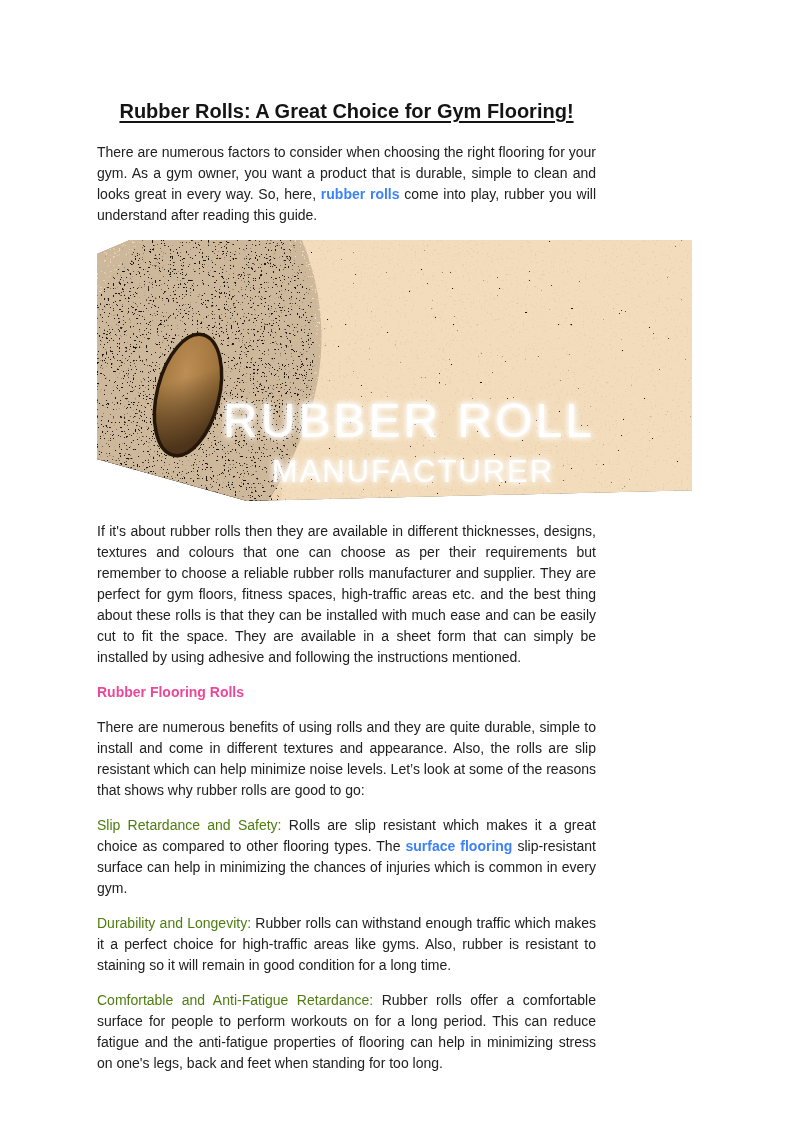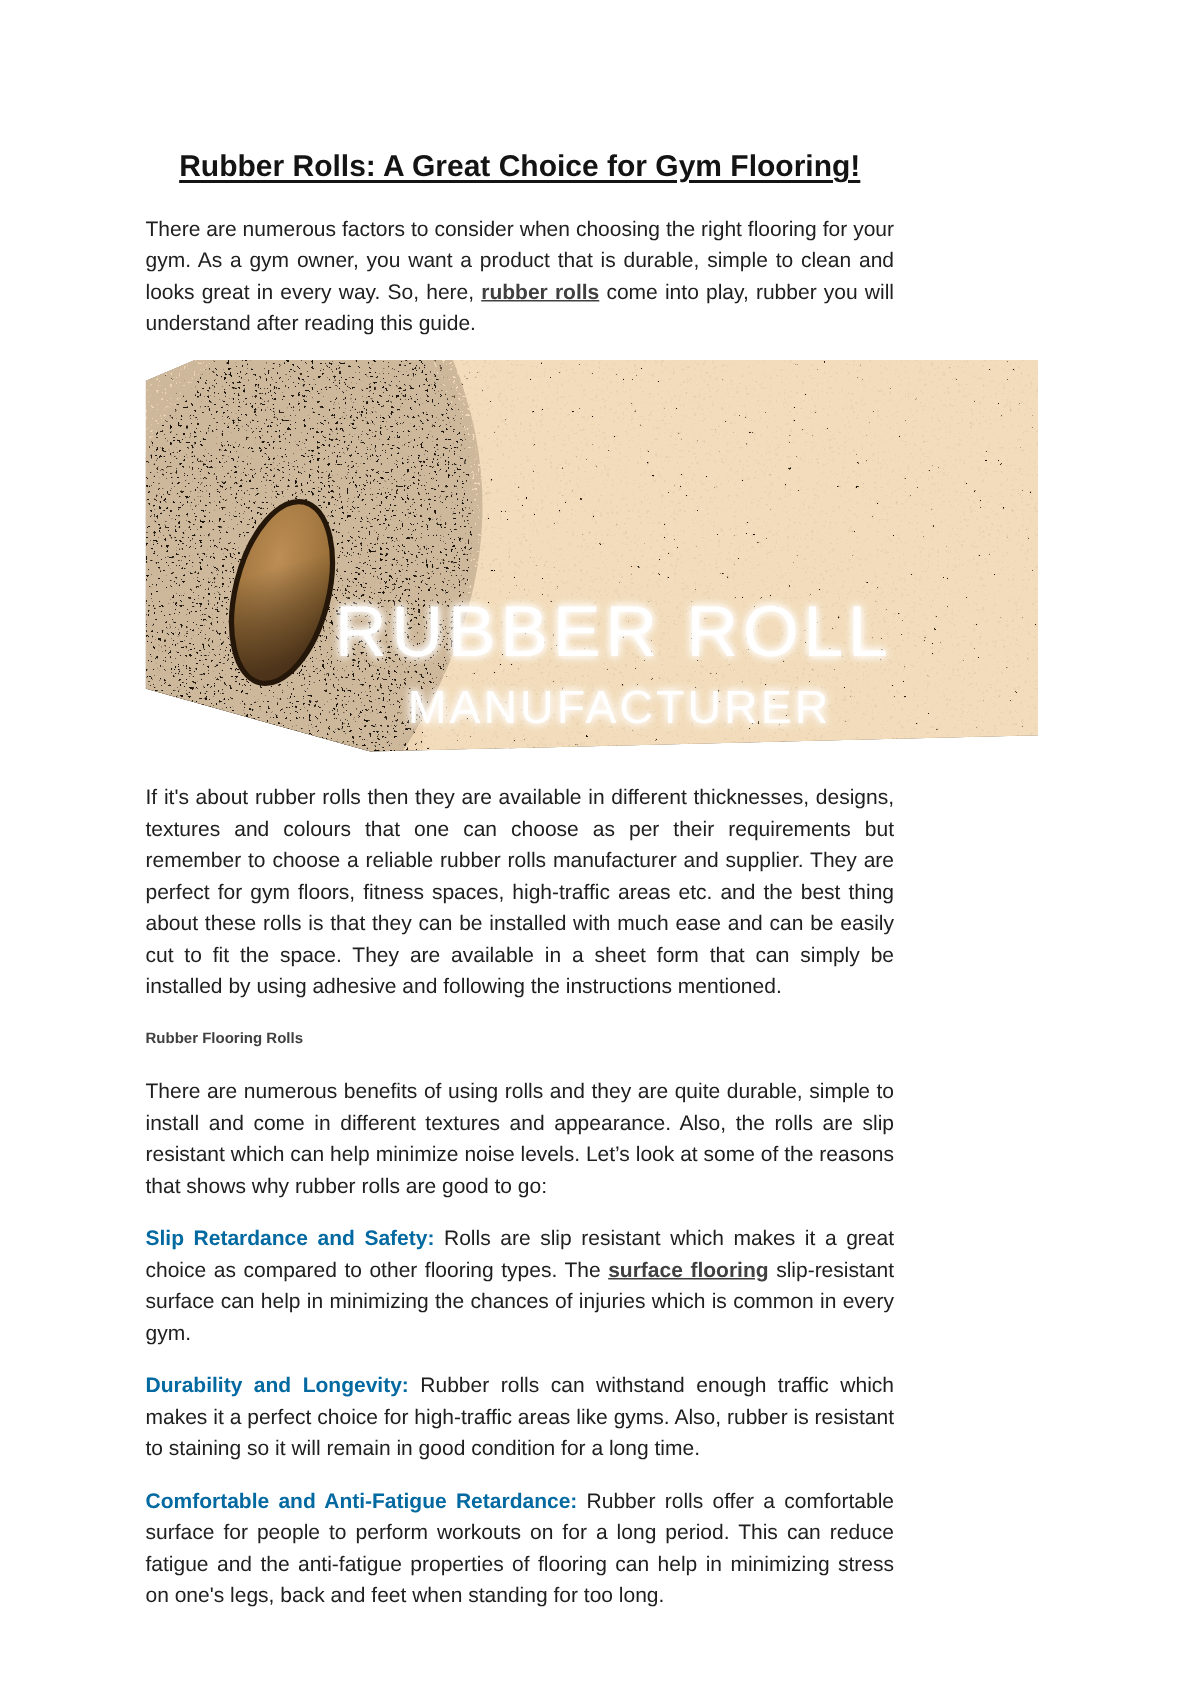--- a/index.html
+++ b/index.html
@@ -23,27 +23,27 @@
     text-decoration-thickness: 2px;
     text-underline-offset: 3px;
     margin: 0 0 17px 0;
   }
   p.body-par {
     font-size: 14px; line-height: 21px;
     text-align: justify;
     margin: 0 0 14px 0;
   }
   h2.sub-heading {
-    font-size: 10px; line-height: 21px; font-weight: bold;
-    color: #404040; margin: 0 0 14px 0;
+    font-size: 14px; line-height: 21px; font-weight: bold;
+    color: #ec4899; margin: 0 0 14px 0;
   }
-  b.lead { font-weight: bold; color: #0369a1; }
+  b.lead { font-weight: normal; color: #4d7c0f; }
   a.doclink {
-    color: #404040; font-weight: bold;
-    text-decoration: underline; cursor: pointer;
+    color: #3b82f6; font-weight: bold;
+    cursor: pointer;
   }
   .hero-wrap {
     width: 601px; height: 266px;
     margin: 0 0 15px 0;
     line-height: 0;
   }
   .hero-wrap svg { display: block; }
 </style>
 </head>
 <body>

